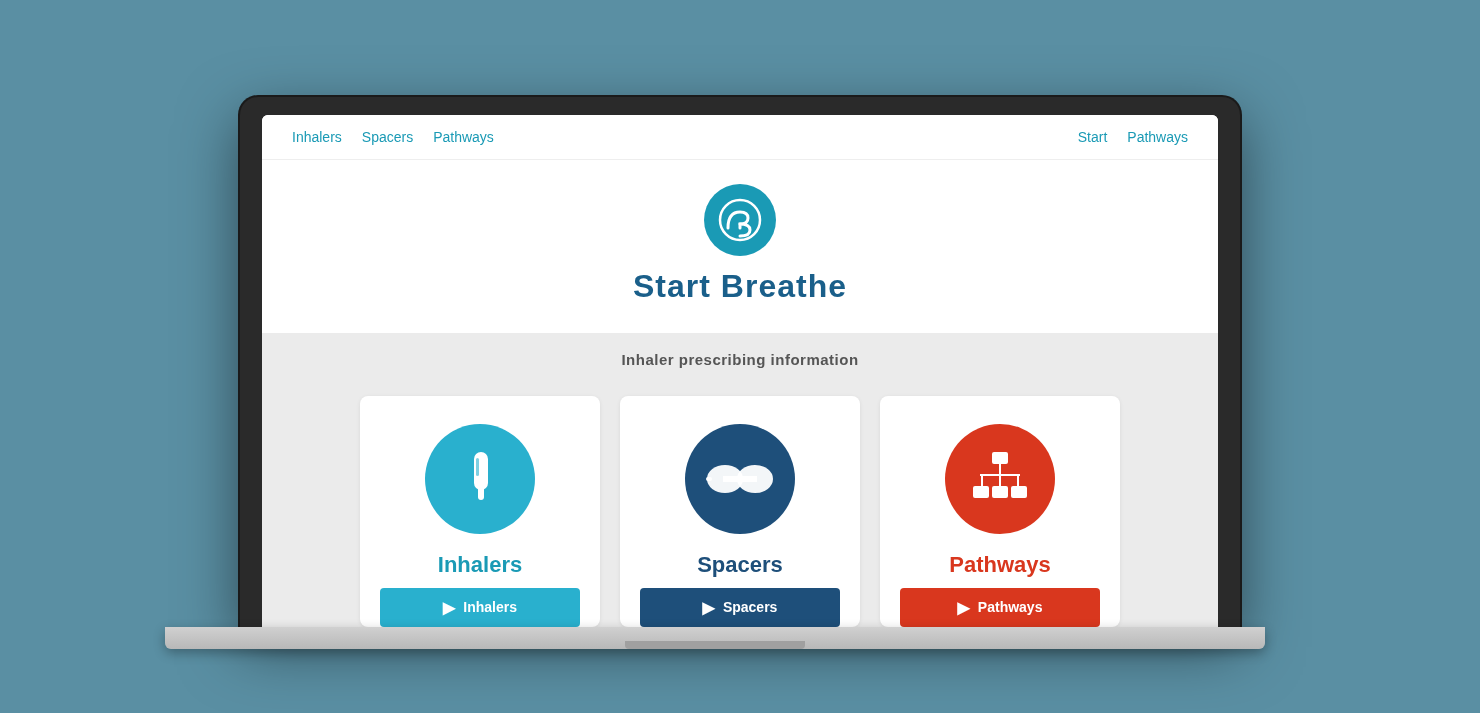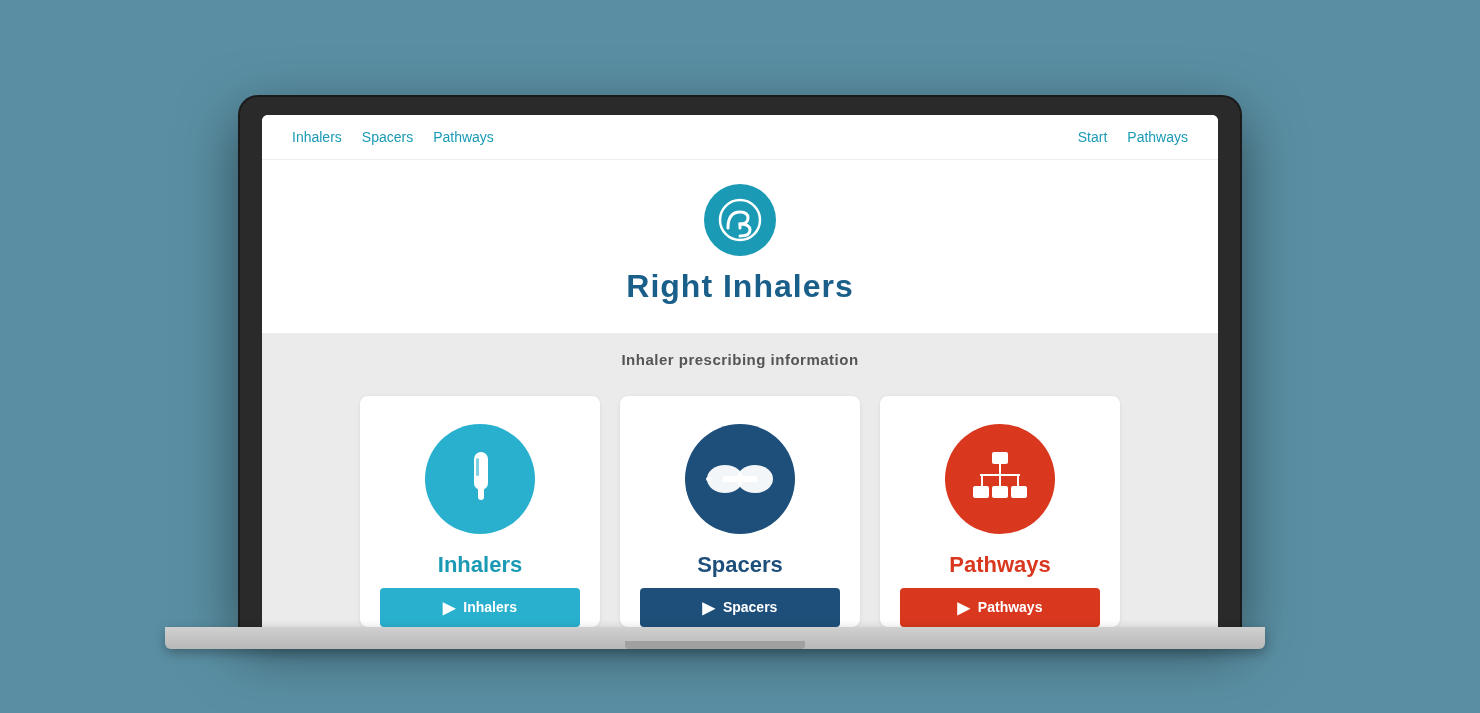--- a/index.html
+++ b/index.html
@@ -244,21 +244,21 @@
       <div class="site-logo-section">
         <div class="logo-circle">
           <svg viewBox="0 0 44 44" fill="none" xmlns="http://www.w3.org/2000/svg">
 
             <circle cx="22" cy="22" r="21" fill="#1a9ab5"></circle>
             <path d="M10 30 Q10 14 22 14 Q30 14 30 20 Q30 26 22 26 L22 30" stroke="white" stroke-width="3" fill="none" stroke-linecap="round"></path>
             <path d="M22 26 Q32 26 32 32 Q32 38 22 38" stroke="white" stroke-width="3" fill="none" stroke-linecap="round"></path>
             <circle cx="22" cy="22" r="20" fill="none" stroke="white" stroke-width="2.5"></circle>
           </svg>
         </div>
-        <div class="site-title">Right Inhalers</div>
+        <div class="site-title">Start Breathe</div>
       </div>
 
       <div class="section-gray">
         <h2>Inhaler prescribing information</h2>
       </div>
 
       <div class="cards-section">
 
         <div class="card">
           <div class="card-icon-circle blue">

